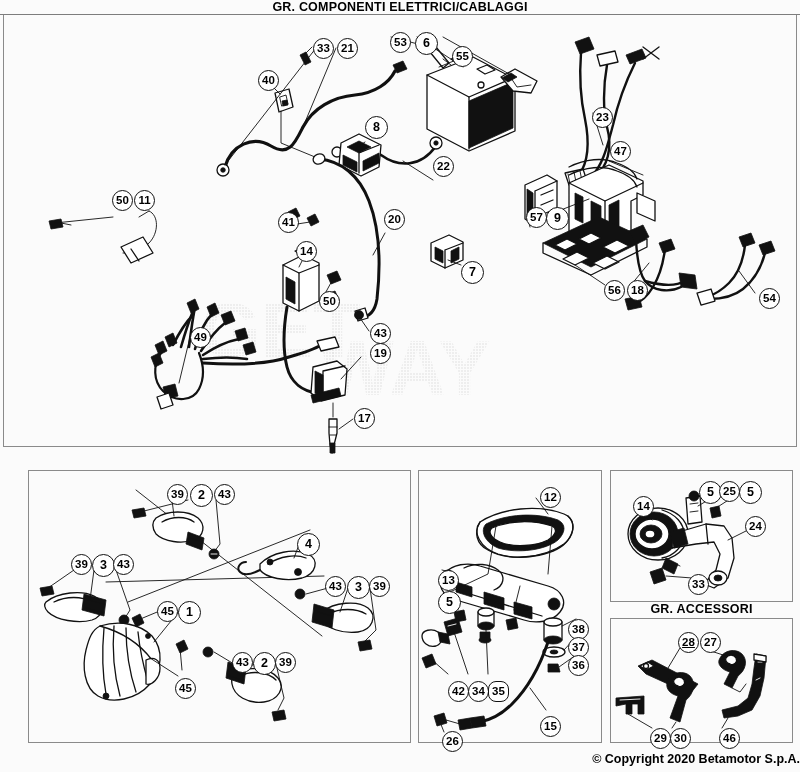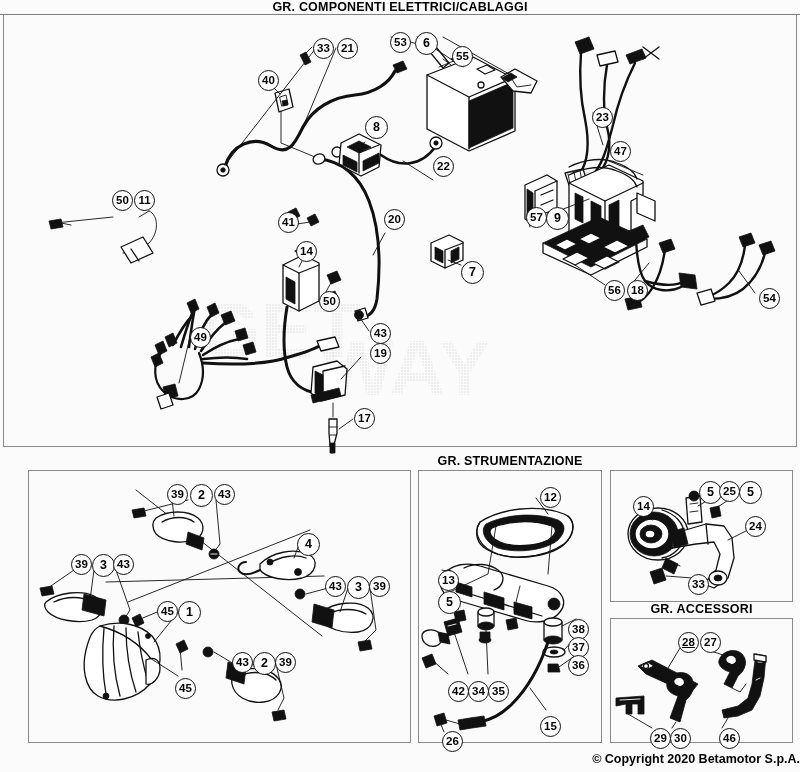--- a/index.html
+++ b/index.html
@@ -437,21 +437,20 @@
     <g>
       <path class="fillk" d="M104 148 l8 -4 l4 9 l-8 4 z"></path>
       <path class="fillk" d="M148 174 l8 -4 l4 9 l-8 4 z"></path>
     </g>
     <path class="stroke-t" d="M134 140 L110 150"></path>
     <path class="stroke-t" d="M152 140 L126 172"></path>
     <path class="stroke-t" d="M150 206 L122 188"></path>
     <path class="stroke-t" d="M154 200 L152 178"></path>
   </svg>
 
-  <div class="panel-title" style="left:418px;top:454px;width:184px;">GR. STRUMENTAZIONE</div>
   <div class="panel" id="panel-strum"></div>
 
   <svg class="art" style="left:418px;top:470px;" width="184" height="273" viewBox="0 0 184 273">
 
     <g>
       <path class="fillw" d="M62 52 C84 38 120 34 146 44 C156 48 158 58 150 70 C140 84 106 92 80 84 C62 78 54 62 62 52 z"></path>
       <path class="fillk" d="M68 54 C88 44 118 42 140 50 C148 54 148 62 140 70 C128 80 100 84 80 78 C66 72 62 60 68 54 z"></path>
       <path class="fillw" d="M74 58 C92 50 116 50 134 56 C140 59 138 65 130 70 C118 76 96 78 82 72 C72 68 70 61 74 58 z"></path>
       <path class="stroke" d="M62 52 C56 62 58 74 70 80 C90 92 126 88 146 74 C156 66 158 54 150 46"></path>
     </g>
@@ -652,21 +651,21 @@
       <div class="cal sm" style="left: 275px; top: 652px;">39</div>
       <div class="cal sm" style="left: 175px; top: 678px;">45</div>
       <div class="cal sm" style="left: 540px; top: 487px;">12</div>
       <div class="cal sm" style="left: 438px; top: 570px;">13</div>
       <div class="cal" style="left: 438px; top: 591px;">5</div>
       <div class="cal sm" style="left: 568px; top: 619px;">38</div>
       <div class="cal sm" style="left: 568px; top: 637px;">37</div>
       <div class="cal sm" style="left: 568px; top: 655px;">36</div>
       <div class="cal sm" style="left: 448px; top: 681px;">42</div>
       <div class="cal sm" style="left: 468px; top: 681px;">34</div>
-      <div class="cal sm" style="left: 488px; top: 681px;">35</div>
+      <div class="cal sm" style="left: 488px; top: 681px; border-radius: 8px;">35</div>
       <div class="cal sm" style="left: 540px; top: 716px;">15</div>
       <div class="cal sm" style="left: 442px; top: 731px;">26</div>
       <div class="cal" style="left: 699px; top: 481px;">5</div>
       <div class="cal sm" style="left: 719px; top: 481px;">25</div>
       <div class="cal" style="left: 739px; top: 481px;">5</div>
       <div class="cal sm" style="left: 633px; top: 496px;">14</div>
       <div class="cal sm" style="left: 745px; top: 516px;">24</div>
       <div class="cal sm" style="left: 688px; top: 574px;">33</div>
       <div class="cal sm" style="left: 678px; top: 632px; text-decoration: underline;">28</div>
       <div class="cal sm" style="left: 700px; top: 632px;">27</div>

